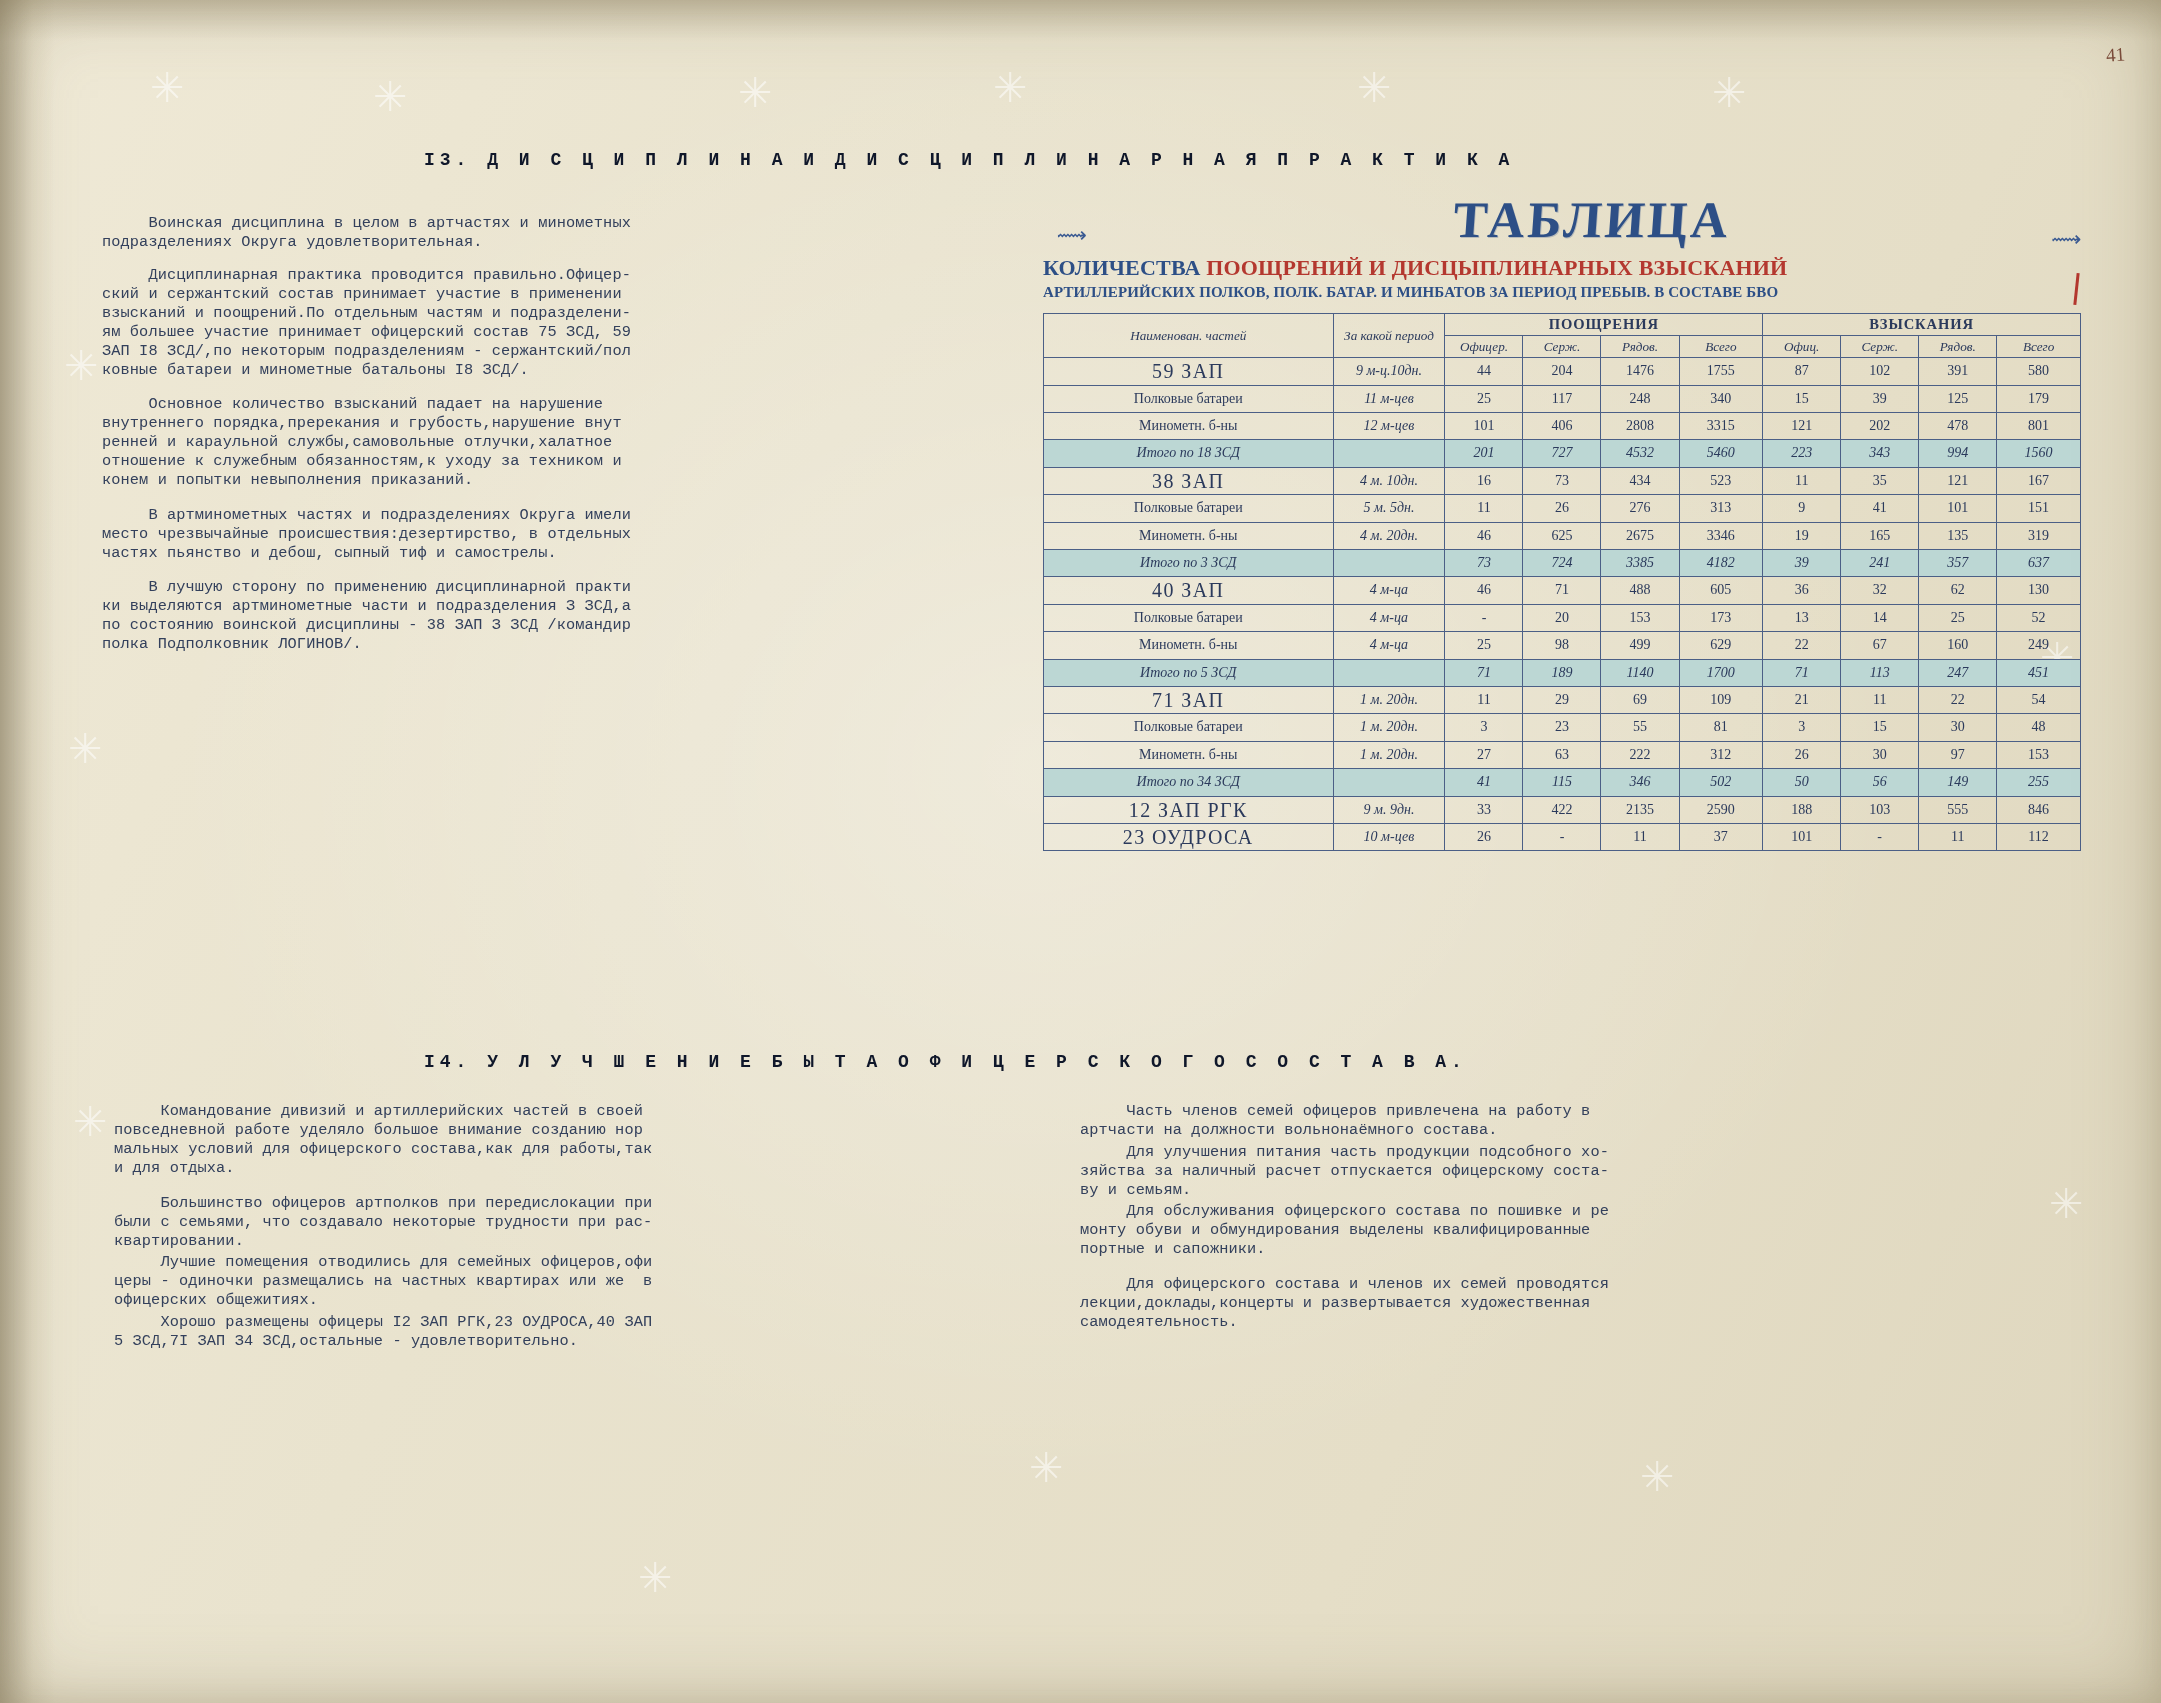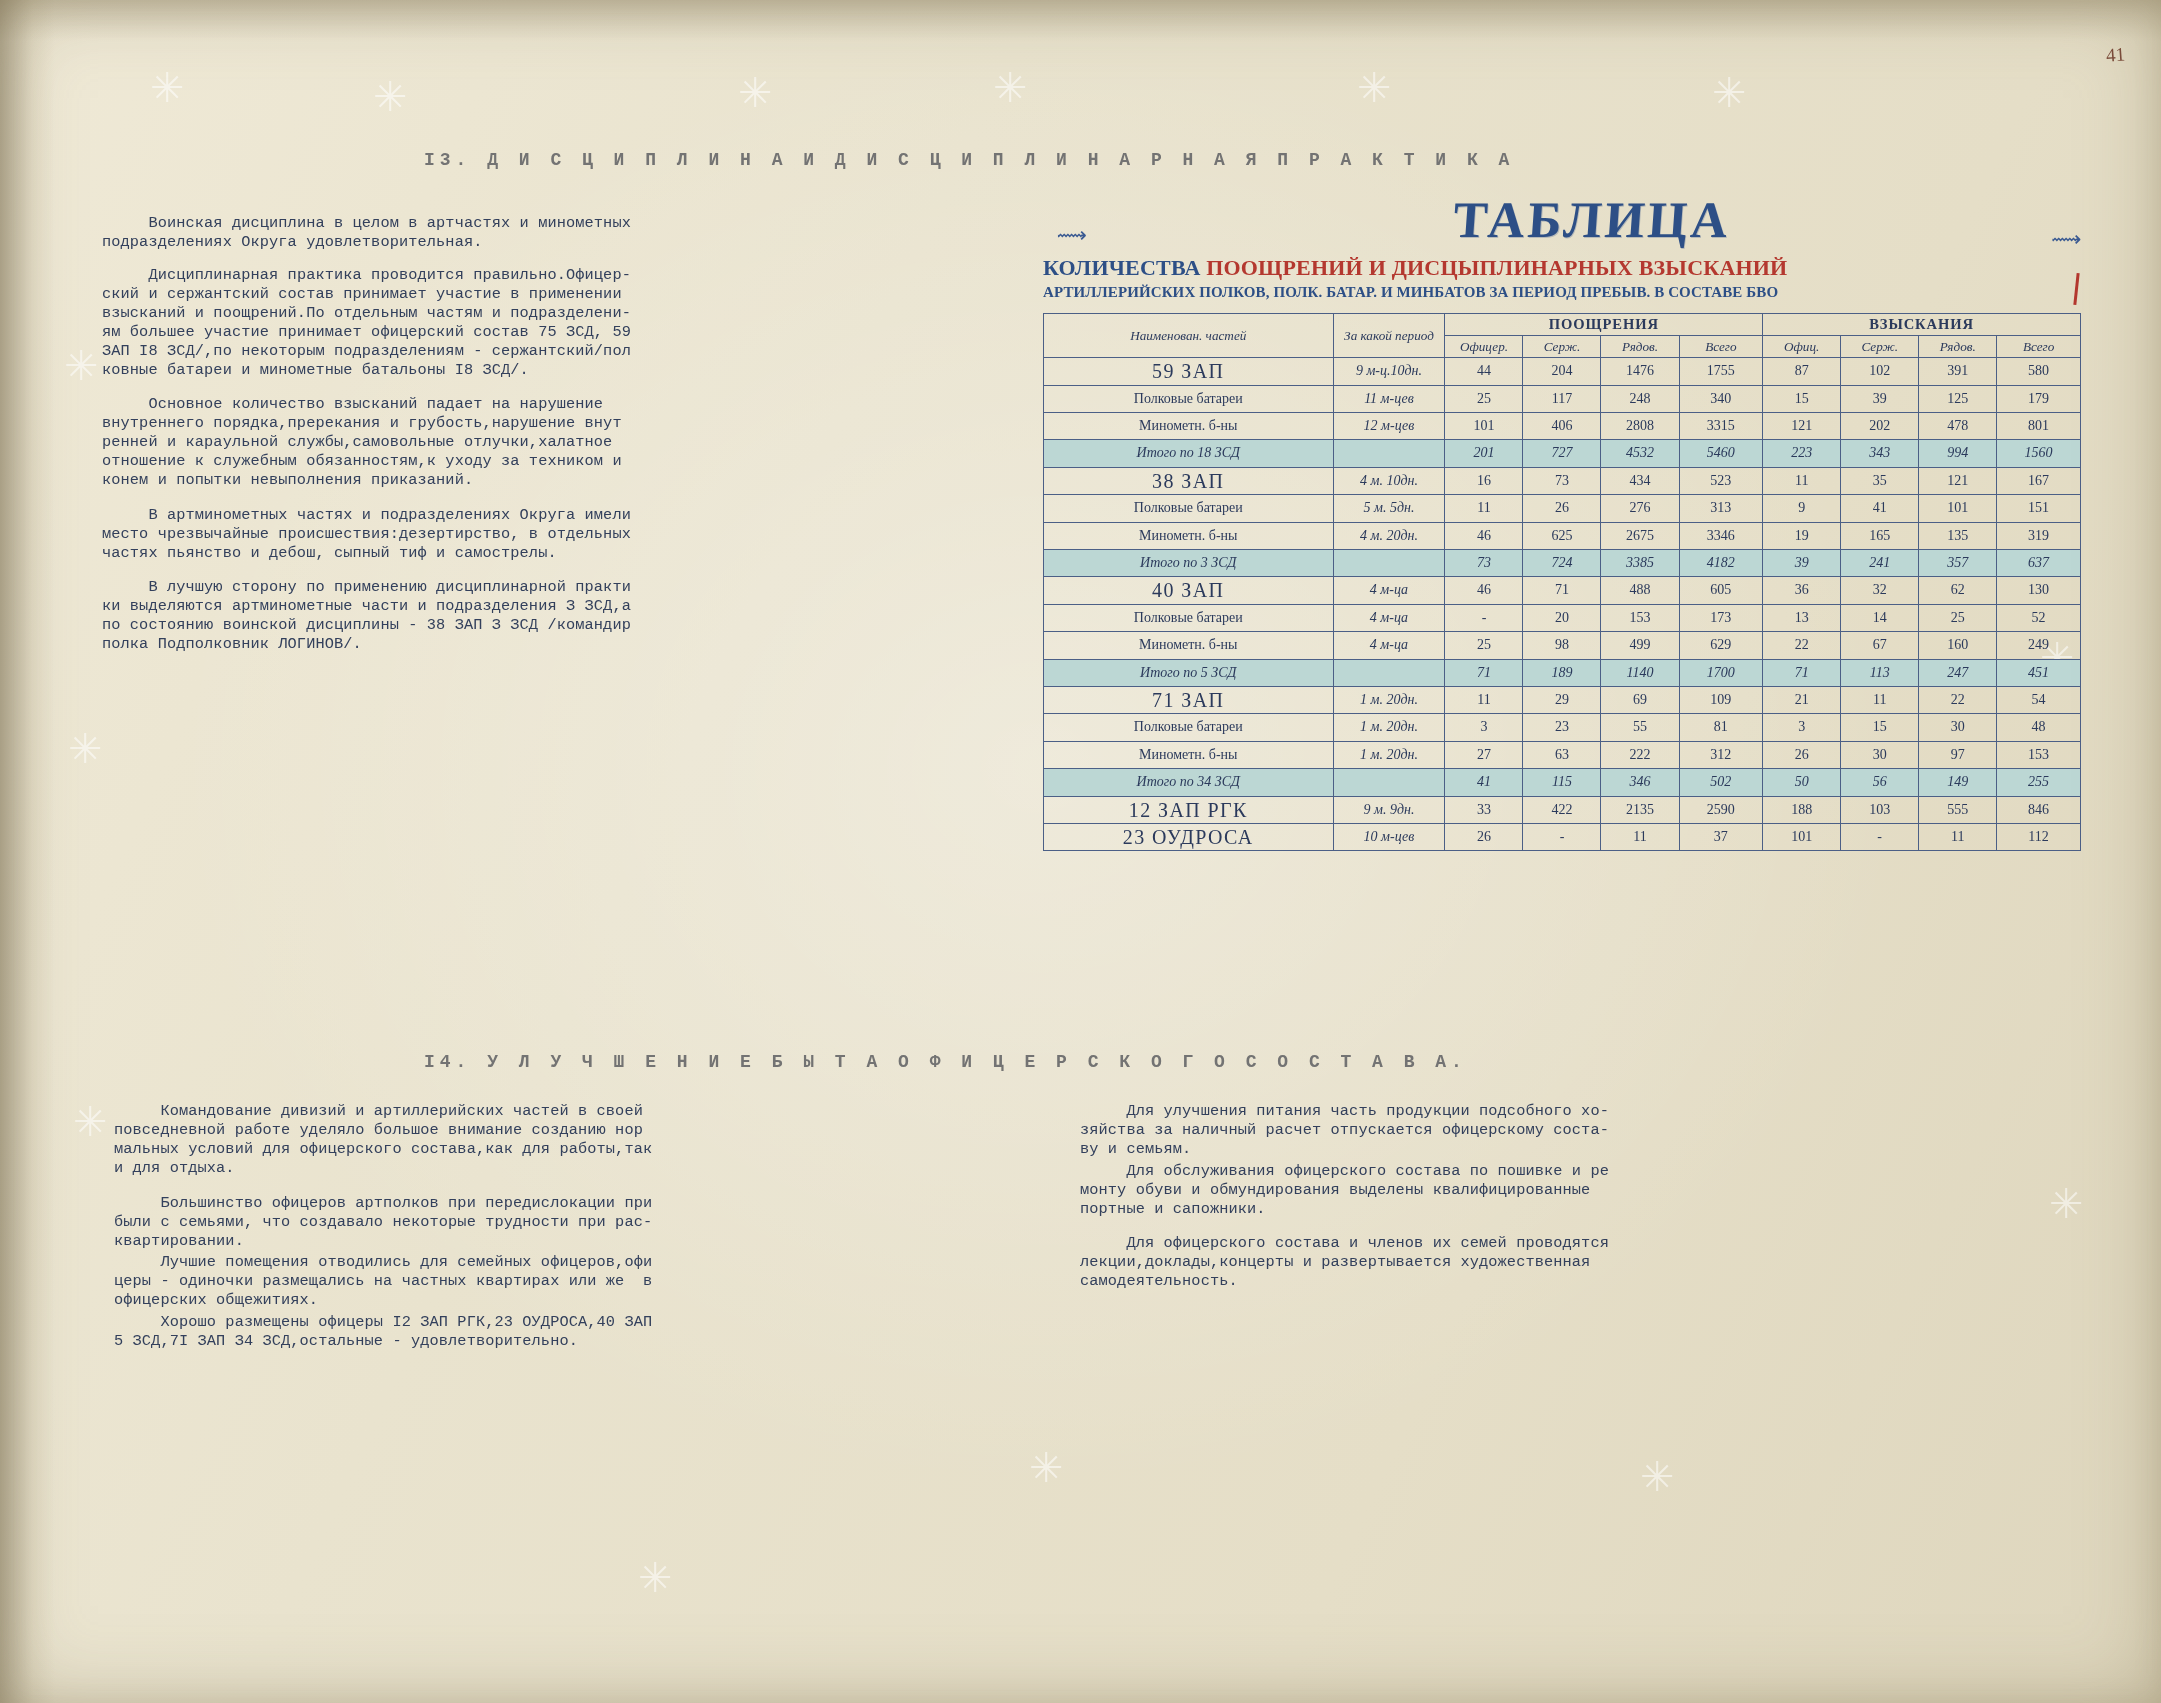--- a/index.html
+++ b/index.html
@@ -69,21 +69,21 @@
     top: 44px;
     font-family: "Liberation Serif", serif;
     font-size: 19px;
     color: #7a4a3a;
     transform: rotate(-4deg);
   }
 
   .section-heading {
     position: absolute;
     font-family: "Liberation Mono", monospace;
-    color: #737373;
+    color: #0f172a;
     font-size: 18px;
     letter-spacing: 5px;
     white-space: nowrap;
     font-weight: 700;
   }
   #heading13 { left: 424px; top: 150px; }
   #heading14 { left: 424px; top: 1052px; }
 
   .para {
     font-family: "Liberation Mono", monospace;
@@ -526,20 +526,22 @@
       <div class="para">     Большинство офицеров артполков при передислокации при
 были с семьями, что создавало некоторые трудности при рас-
 квартировании.</div>
       <div class="para">     Лучшие помещения отводились для семейных офицеров,офи
 церы - одиночки размещались на частных квартирах или же  в
 офицерских общежитиях.</div>
       <div class="para">     Хорошо размещены офицеры I2 ЗАП РГК,23 ОУДРОСА,40 ЗАП
 5 ЗСД,7I ЗАП З4 ЗСД,остальные - удовлетворительно.</div>
     </div>
     <div class="col">
+      <div class="para">     Часть членов семей офицеров привлечена на работу в
+артчасти на должности вольнонаёмного состава.</div>
       <div class="para">     Для улучшения питания часть продукции подсобного хо-
 зяйства за наличный расчет отпускается офицерскому соста-
 ву и семьям.</div>
       <div class="para spaced">     Для обслуживания офицерского состава по пошивке и ре
 монту обуви и обмундирования выделены квалифицированные
 портные и сапожники.</div>
       <div class="para">     Для офицерского состава и членов их семей проводятся
 лекции,доклады,концерты и развертывается художественная
 самодеятельность.</div>
     </div>

